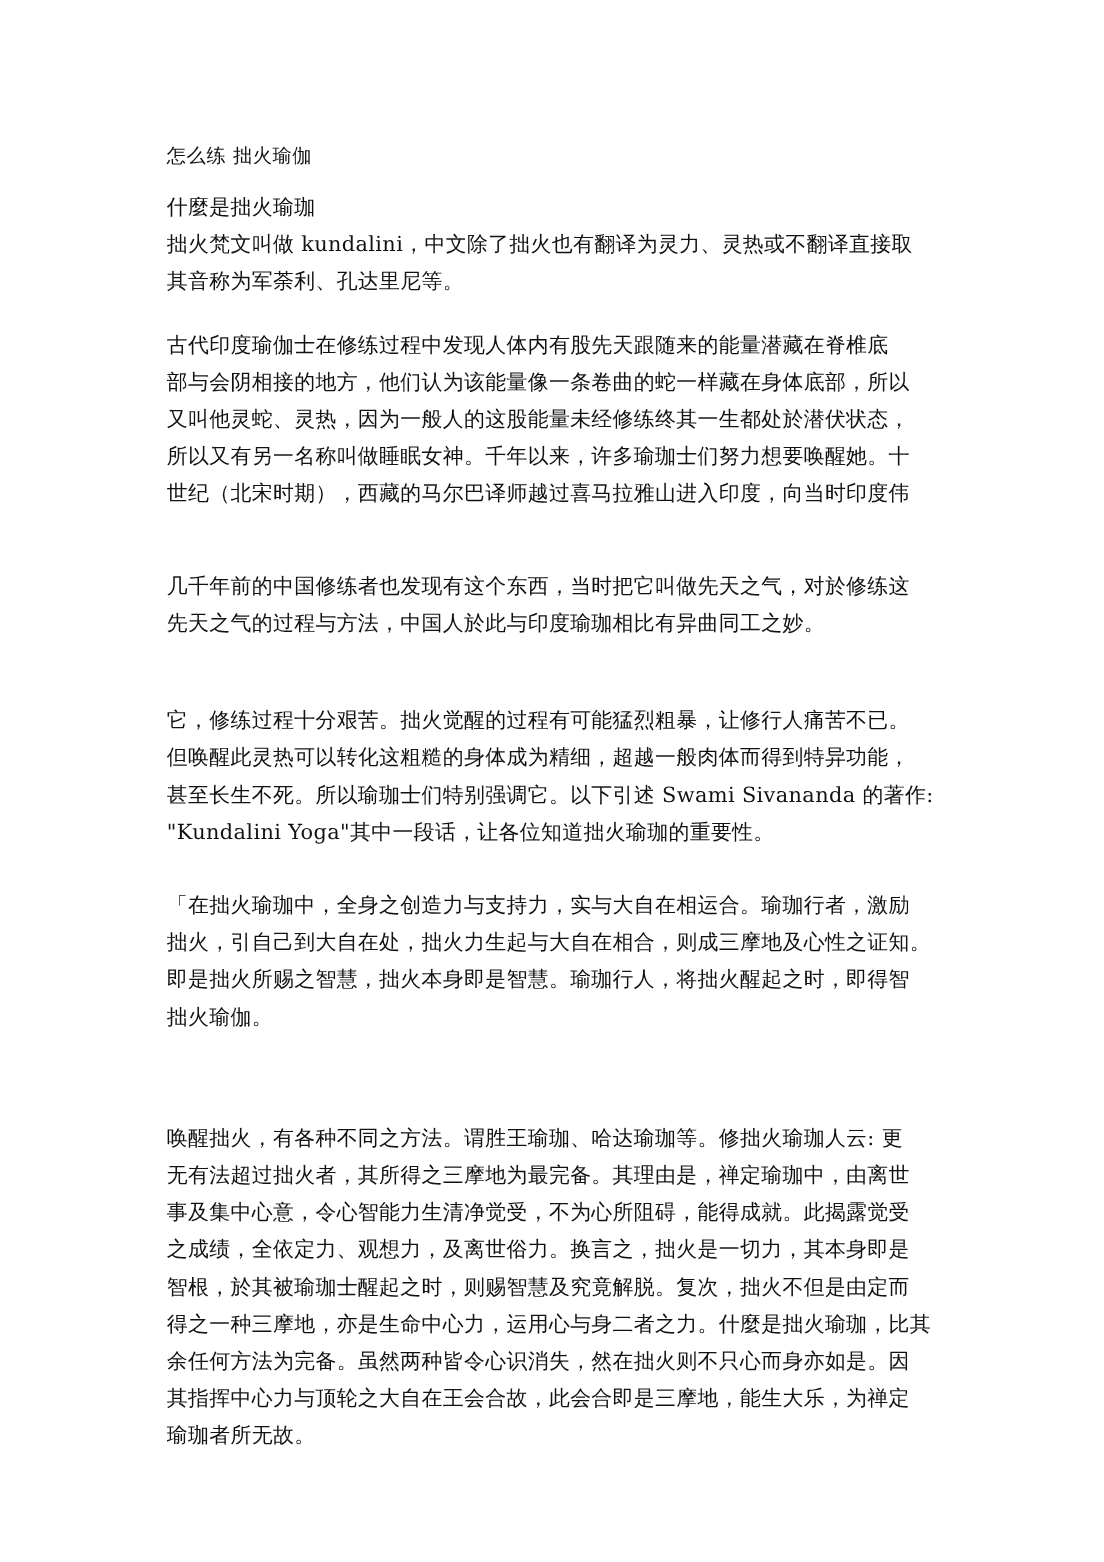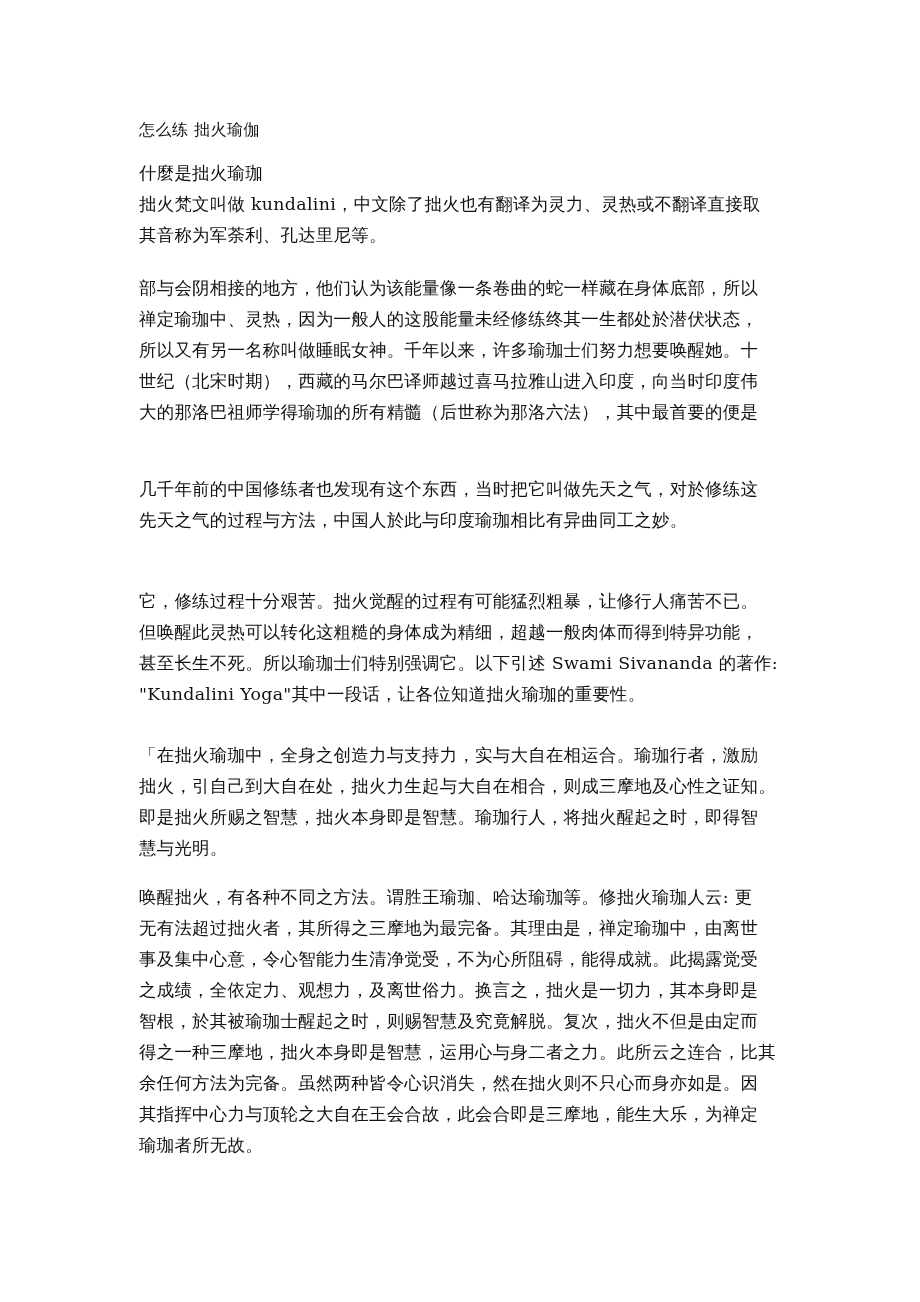--- a/index.html
+++ b/index.html
@@ -53,51 +53,51 @@
 
   <div class="title">怎么练  拙火瑜伽</div>
 
   <div class="para" style="top:158px;">
     <span class="line">什麼是拙火瑜珈</span>
     <span class="line">拙火梵文叫做 kundalini，中文除了拙火也有翻译为灵力、灵热或不翻译直接取</span>
     <span class="line">其音称为军荼利、孔达里尼等。</span>
   </div>
 
   <div class="para" style="top:273px;">
+    <span class="line">古代印度瑜伽士在修练过程中发现人体内有股先天跟随来的能量潜藏在脊椎底</span>
     <span class="line">部与会阴相接的地方，他们认为该能量像一条卷曲的蛇一样藏在身体底部，所以</span>
-    <span class="line">禅定瑜珈中、灵热，因为一般人的这股能量未经修练终其一生都处於潜伏状态，</span>
+    <span class="line">又叫他灵蛇、灵热，因为一般人的这股能量未经修练终其一生都处於潜伏状态，</span>
     <span class="line">所以又有另一名称叫做睡眠女神。千年以来，许多瑜珈士们努力想要唤醒她。十</span>
     <span class="line">世纪（北宋时期），西藏的马尔巴译师越过喜马拉雅山进入印度，向当时印度伟</span>
-    <span class="line">大的那洛巴祖师学得瑜珈的所有精髓（后世称为那洛六法），其中最首要的便是</span>
   </div>
 
   <div class="para" style="top:474px;">
     <span class="line">几千年前的中国修练者也发现有这个东西，当时把它叫做先天之气，对於修练这</span>
     <span class="line">先天之气的过程与方法，中国人於此与印度瑜珈相比有异曲同工之妙。</span>
   </div>
 
   <div class="para" style="top:586px;">
     <span class="line">它，修练过程十分艰苦。拙火觉醒的过程有可能猛烈粗暴，让修行人痛苦不已。</span>
     <span class="line">但唤醒此灵热可以转化这粗糙的身体成为精细，超越一般肉体而得到特异功能，</span>
     <span class="line latin-mix">甚至长生不死。所以瑜珈士们特别强调它。以下引述 Swami Sivananda 的著作:</span>
     <span class="line latin-mix">"Kundalini Yoga"其中一段话，让各位知道拙火瑜珈的重要性。</span>
   </div>
 
   <div class="para" style="top:740px;">
     <span class="line">「在拙火瑜珈中，全身之创造力与支持力，实与大自在相运合。瑜珈行者，激励</span>
     <span class="line">拙火，引自己到大自在处，拙火力生起与大自在相合，则成三摩地及心性之证知。</span>
     <span class="line">即是拙火所赐之智慧，拙火本身即是智慧。瑜珈行人，将拙火醒起之时，即得智</span>
-    <span class="line">慧与光明。</span>
+    <span class="line">拙火瑜伽。</span>
   </div>
 
-  <div class="para" style="top:882px;">
+  <div class="para" style="top:934px;">
     <span class="line">唤醒拙火，有各种不同之方法。谓胜王瑜珈、哈达瑜珈等。修拙火瑜珈人云: 更</span>
     <span class="line">无有法超过拙火者，其所得之三摩地为最完备。其理由是，禅定瑜珈中，由离世</span>
     <span class="line">事及集中心意，令心智能力生清净觉受，不为心所阻碍，能得成就。此揭露觉受</span>
     <span class="line">之成绩，全依定力、观想力，及离世俗力。换言之，拙火是一切力，其本身即是</span>
     <span class="line">智根，於其被瑜珈士醒起之时，则赐智慧及究竟解脱。复次，拙火不但是由定而</span>
-    <span class="line">得之一种三摩地，拙火本身即是智慧，运用心与身二者之力。此所云之连合，比其</span>
+    <span class="line">得之一种三摩地，亦是生命中心力，运用心与身二者之力。什麼是拙火瑜珈，比其</span>
     <span class="line">余任何方法为完备。虽然两种皆令心识消失，然在拙火则不只心而身亦如是。因</span>
     <span class="line">其指挥中心力与顶轮之大自在王会合故，此会合即是三摩地，能生大乐，为禅定</span>
     <span class="line">瑜珈者所无故。</span>
   </div>
 
 </div>
 
 </body></html>

